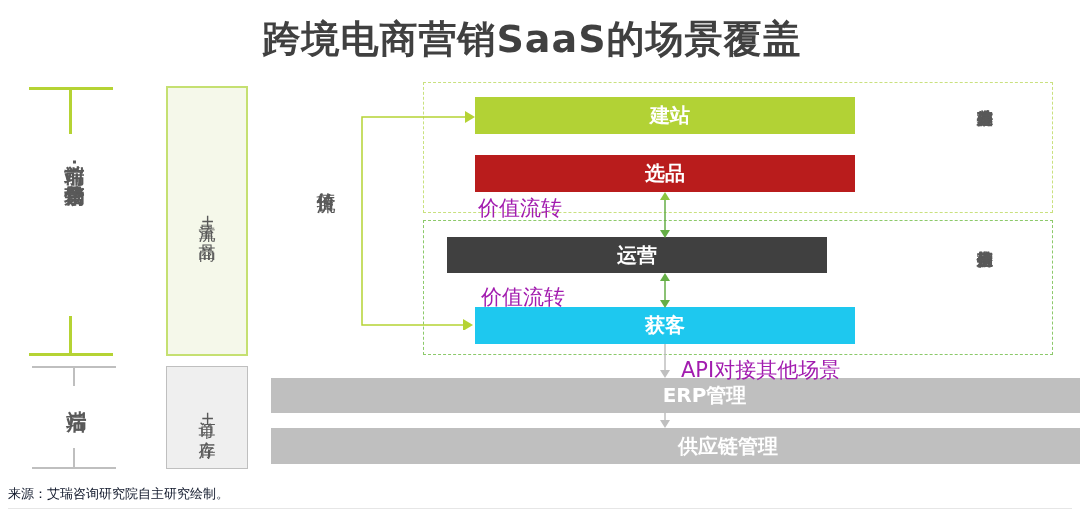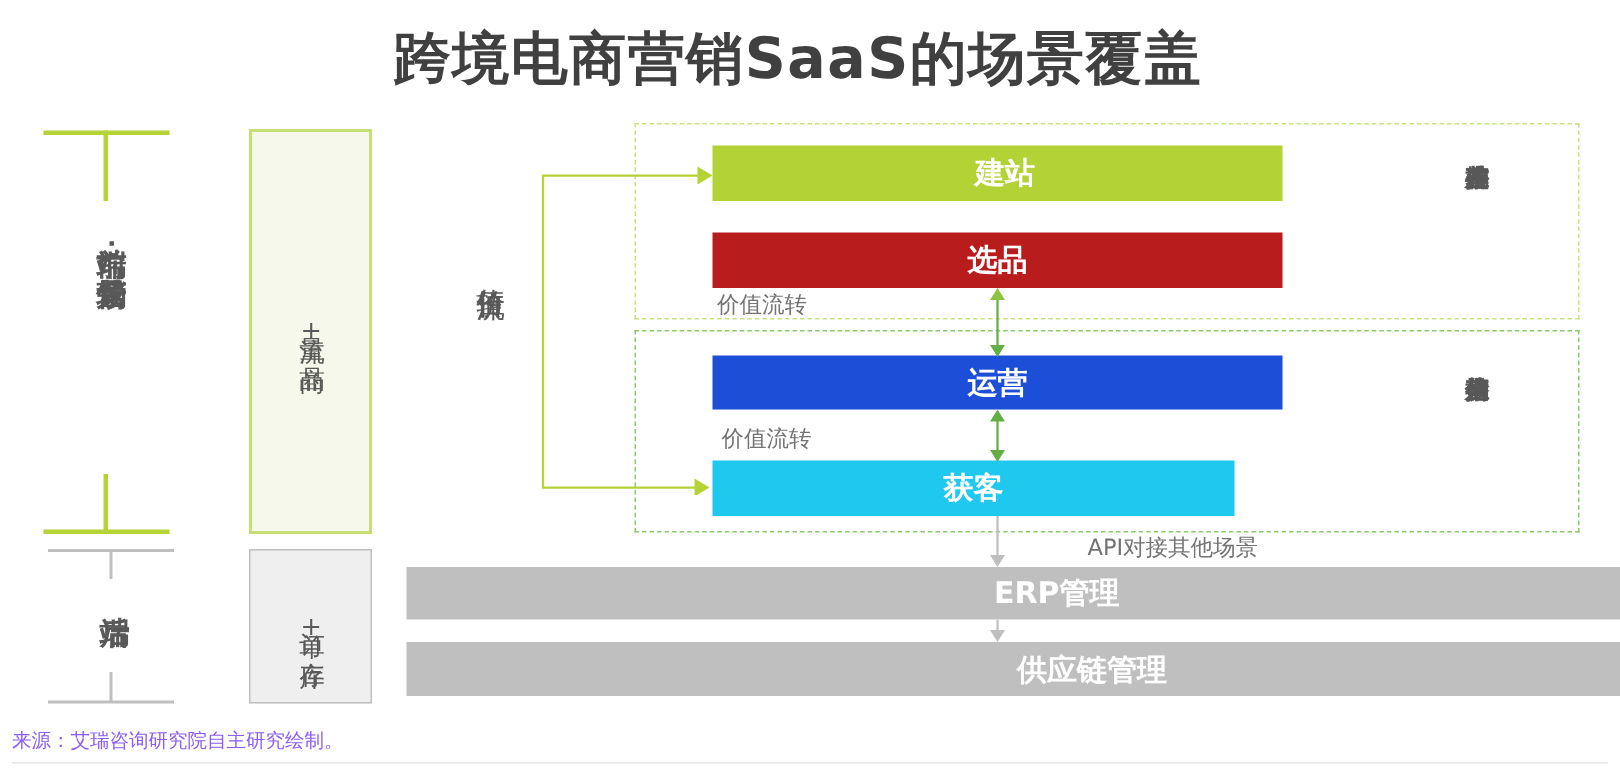--- a/index.html
+++ b/index.html
@@ -19,32 +19,32 @@
 
   .traffic-box { left: 166px; top: 86px; width: 82px; height: 270px; background: #f5f8ea; border: 2px solid #c5e071; display: flex; align-items: center; justify-content: center; }
   .order-box { left: 166px; top: 366px; width: 82px; height: 103px; background: #efefef; border: 1.5px solid #bfbfbf; display: flex; align-items: center; justify-content: center; }
   .box-text { font-size: 17px; color: #595959; line-height: 19px; }
 
   .flow-label { left: 316px; top: 178px; font-size: 19px; color: #595959; line-height: 21px; }
 
   .bar { display: flex; align-items: center; justify-content: center; color: #ffffff; font-weight: bold; font-size: 20px; }
   .bar-jianzhan { left: 475px; top: 97px; width: 380px; height: 37px; background: #b2d235; padding-left: 10px; }
   .bar-xuanpin { left: 475px; top: 155px; width: 380px; height: 37px; background: #b91c1c; }
-  .bar-yunying { left: 475px; top: 237px; width: 380px; height: 36px; background: #1d4ed8; }
-  .bar-huoke { left: 475px; top: 307px; width: 348px; height: 37px; background: #1ec8ef; }
+  .bar-yunying { left: 447px; top: 237px; width: 380px; height: 36px; background: #404040; }
+  .bar-huoke { left: 475px; top: 307px; width: 380px; height: 37px; background: #1ec8ef; }
   .bar-erp { left: 271px; top: 378px; width: 867px; height: 35px; background: #bfbfbf; }
   .bar-supply { left: 271px; top: 428px; width: 914px; height: 36px; background: #bfbfbf; }
 
   .dash-box { border: 1.5px dashed #c9e17e; }
   .dash-box-2 { border: 1.5px dashed #8cc96a; }
 
-  .small-label { font-size: 15px; color: #737373; }
+  .small-label { font-size: 21px; color: #a21caf; }
   .side-label { font-size: 16px; font-weight: bold; color: #595959; line-height: 18px; }
 
-  .source { left: 8px; top: 485px; font-size: 13px; color: #8b5cf6; }
+  .source { left: 8px; top: 485px; font-size: 13px; color: #0f172a; }
   .footer-line { left: 8px; top: 508px; width: 1064px; height: 1px; background: #e6e6e6; }
 </style>
 </head>
 <body>
 
 <div class="abs title">跨境电商营销SaaS的场景覆盖</div>
 
 <div class="abs bracket-h" style="left:29px; top:87px; width:84px;"></div>
 <div class="abs bracket-v" style="left:69px; top:87px; height:47px;"></div>
 <div class="abs vtext front-label">前端：营销场景</div>
@@ -109,19 +109,19 @@
   <line x1="7" y1="0" x2="7" y2="27" stroke="#bfbfbf" stroke-width="1.5"></line>
   <polygon points="7,34 2,26 12,26" fill="#bfbfbf"></polygon>
 </svg>
 <svg class="abs" style="left:658px; top:413px;" width="14" height="15" viewBox="0 0 14 15">
   <line x1="7" y1="0" x2="7" y2="9" stroke="#bfbfbf" stroke-width="1.5"></line>
   <polygon points="7,15 2,7 12,7" fill="#bfbfbf"></polygon>
 </svg>
 
 <div class="abs small-label" style="left:478px; top:194px;">价值流转</div>
 <div class="abs small-label" style="left:481px; top:283px;">价值流转</div>
-<div class="abs small-label" style="left:681px; top:356px;margin-left:44px;">API对接其他场景</div>
+<div class="abs small-label" style="left:681px; top:356px;">API对接其他场景</div>
 
 <div class="abs vtext side-label" style="left:976px; top:97px;">基础准备搭建</div>
 <div class="abs vtext side-label" style="left:976px; top:238px;">长期价值搭建</div>
 
 <div class="abs source">来源：艾瑞咨询研究院自主研究绘制。</div>
 <div class="abs footer-line"></div>
 
 </body></html>

